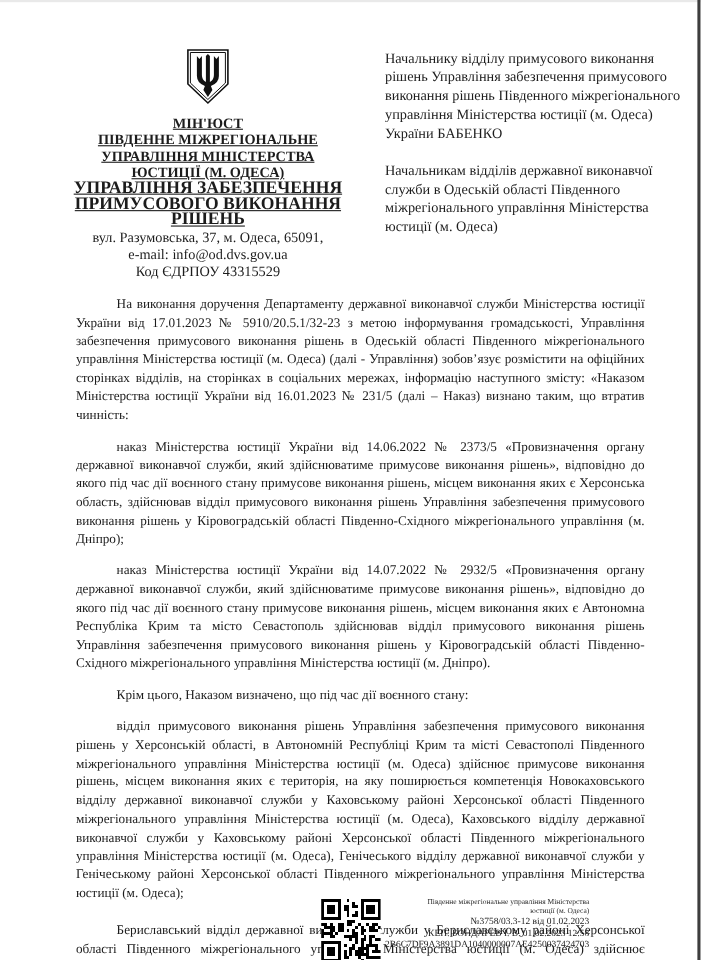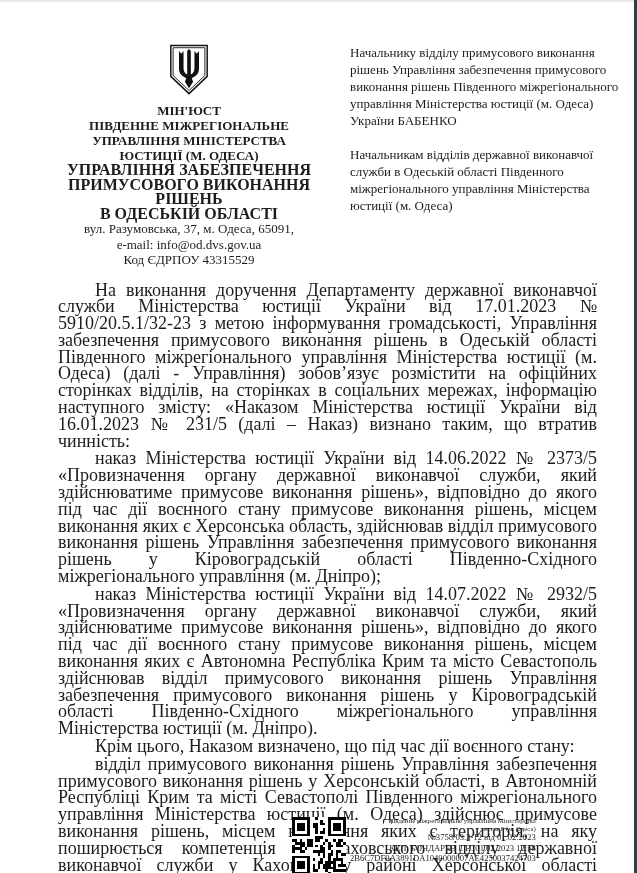--- a/index.html
+++ b/index.html
@@ -14,33 +14,33 @@
     box-sizing:border-box;
   }
   .edge-right{position:absolute;top:0;right:0;width:3px;height:100%;background:#3d3d3d;}
   .edge-top{position:absolute;top:0;left:0;width:100%;height:2px;background:#e9e9e9;}
 
   .letterhead{display:flex;padding-top:44px;}
   .lh-left{width:262px;margin-left:58px;text-align:center;flex:none;}
   .lh-right{width:282px;margin-left:30px;flex:none;font-size:13px;line-height:17px;}
 
   .emblem{display:inline-block;width:40px;height:52px;}
-  .org-line{font-weight:bold;font-size:13px;line-height:15px;}
+  .org-line{font-weight:bold;font-size:13px;line-height:15px;text-decoration:underline;}
   .org-line.small{font-size:16px;line-height:14.5px;}
   .addr-line{font-size:13px;line-height:15.5px;}
   .org-block{margin-top:3px;}
 
   .addressee{margin:0 0 0 0;}
   .addressee-name{margin:0;}
   .addressee.second{margin-top:17px;}
 
   .body-text{margin:14px 39px 0 57px;}
   .para{
-    margin:1px;
-    font-size:18px;
+    margin:12px;
+    font-size:12px;
     line-height:16.8px;
     text-align:justify;
     text-indent:37px;
   }
   .para.gap-before{margin-top:16.8px;}
 
   .stamp{
     position:absolute;
     left:292px;top:817px;
     display:flex;
@@ -73,21 +73,20 @@
           </g>
         </svg>
       </span>
       <div class="org-block">
         <div class="org-line">МІН'ЮСТ</div>
         <div class="org-line">ПІВДЕННЕ МІЖРЕГІОНАЛЬНЕ</div>
         <div class="org-line">УПРАВЛІННЯ МІНІСТЕРСТВА</div>
         <div class="org-line">ЮСТИЦІЇ (М. ОДЕСА)</div>
         <div class="org-line small">УПРАВЛІННЯ ЗАБЕЗПЕЧЕННЯ</div>
         <div class="org-line small">ПРИМУСОВОГО ВИКОНАННЯ РІШЕНЬ</div>
-        <div class="org-line small">В ОДЕСЬКІЙ ОБЛАСТІ</div>
       </div>
       <div>
         <div class="addr-line">вул. Разумовська, 37, м. Одеса, 65091,</div>
         <div class="addr-line">e-mail: info@od.dvs.gov.ua</div>
         <div class="addr-line">Код ЄДРПОУ 43315529</div>
       </div>
     </div>
 
     <div class="lh-right">
       <p class="addressee">Начальнику відділу примусового виконання рішень Управління забезпечення примусового виконання рішень Південного міжрегіонального управління Міністерства юстиції  (м. Одеса)</p>

